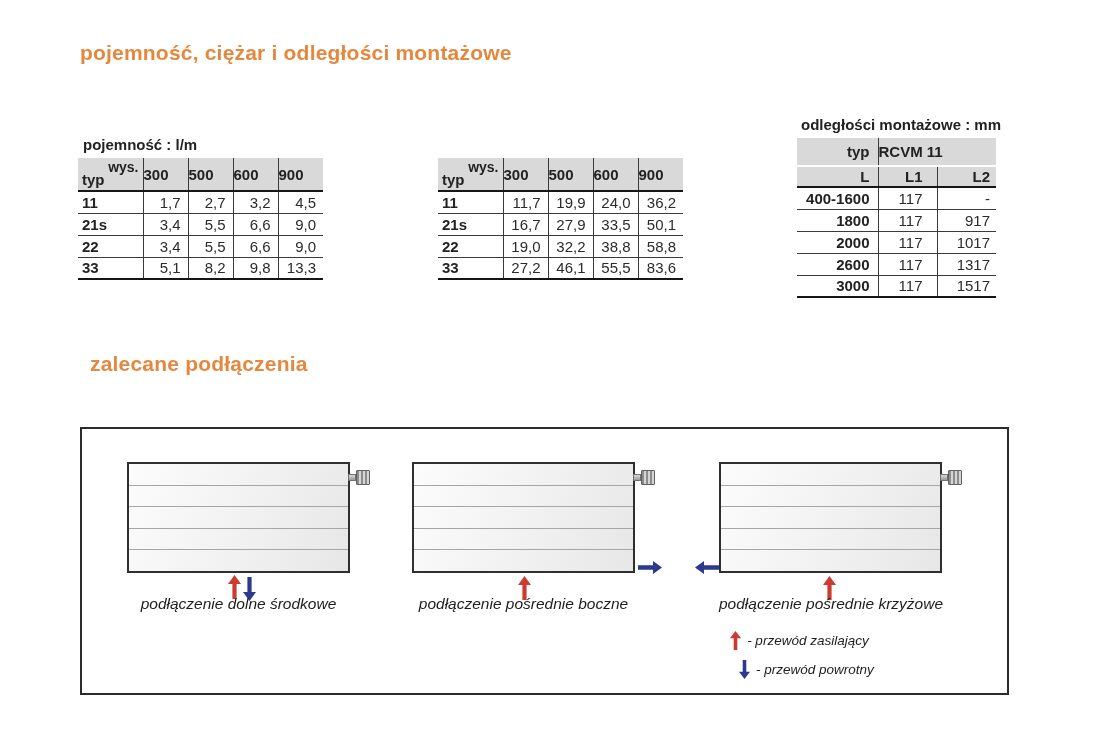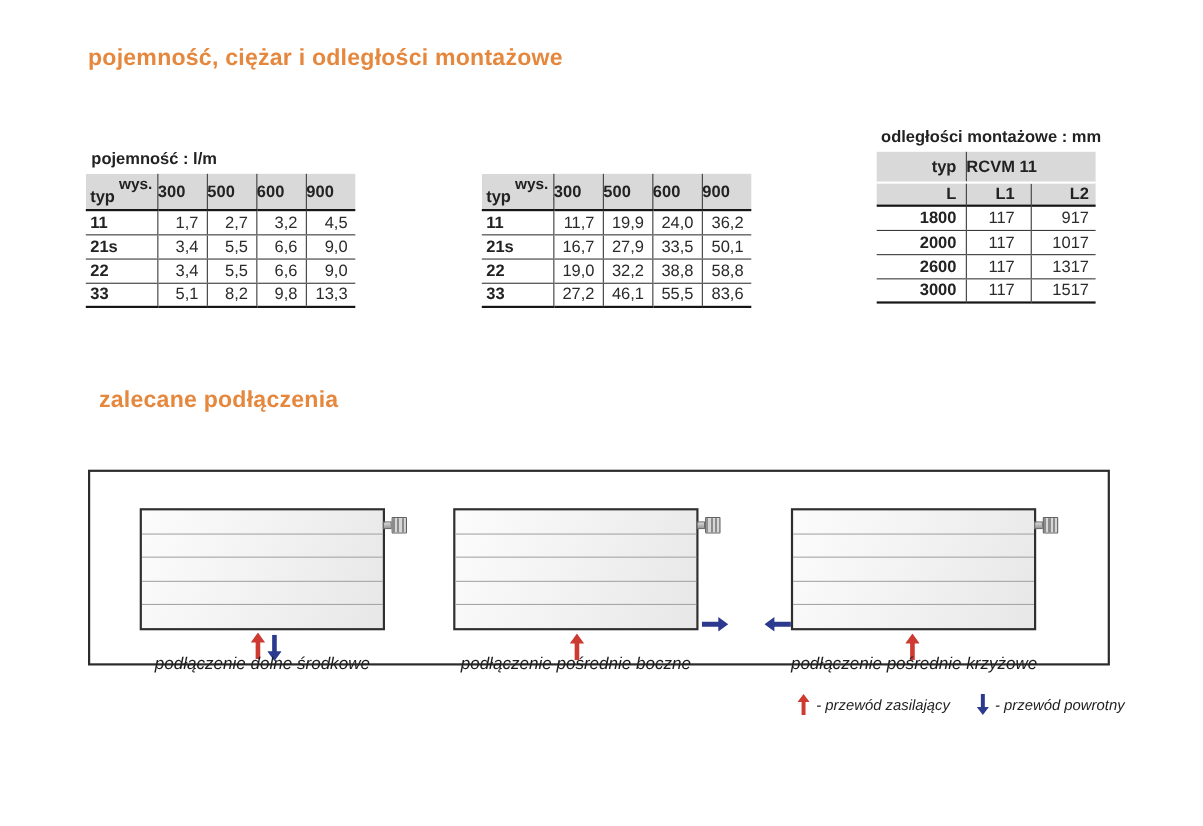--- a/index.html
+++ b/index.html
@@ -105,21 +105,21 @@
     text-align:right;
   }
   .dist-table tbody td + td{border-left:1px solid var(--thin);}
   .dist-table tbody td:first-child{font-weight:bold;color:#222;padding-right:8px;}
   .dist-table tbody td.col-0{padding-right:14px;}
   .dist-table tbody td.col-1{padding-right:6px;}
   .dist-table tbody tr:last-child td{border-bottom:2px solid var(--thick);}
 
   
   .diagram-box{
-    left:80px;top:427px;width:929px;height:178px;
+    left:80px;top:427px;width:929px;height:268px;
     border:2px solid #2B2B2B;background:#fff;
   }
   .radiator{
     position:absolute;top:33px;width:223px;height:111px;
     border:2px solid #2F2F2F;
     background:linear-gradient(112deg,#fcfcfc 0%,#f3f3f3 45%,#e7e7e7 100%);
     display:flex;flex-direction:column;
   }
   .radiator .panel{flex:1;}
   .radiator .panel + .panel{border-top:1px solid #A6A6A6;}
@@ -147,21 +147,21 @@
   .a1-up{left:146px;top:146px;}
   .a1-down{left:161px;top:148px;}
   .a2-up{left:436px;top:147px;}
   .a2-right{left:556px;top:132px;}
   .a3-up{left:741px;top:147px;}
   .a3-left{left:613px;top:132px;}
 
   .legend{
     position:absolute;left:643px;top:202px;
     display:flex;align-items:center;gap:10px;
-    font-size:13.5px;font-style:italic;color:#1D1D1D;white-space:nowrap;
+    font-size:13.5px;font-style:italic;color:#1D1D1D;white-space:nowrap;flex-direction:column;
   }
   .legend .legend-item{display:flex;align-items:center;gap:6px;}
   .legend .legend-item + .legend-item{margin-left:14px;}
   .legend svg{display:block;}
 </style>
 </head>
 <body>
 
 <h1 class="abs page-title">pojemność, ciężar i odległości montażowe</h1>
 
@@ -284,20 +284,25 @@
       <th class="h-rcvm" colspan="2">RCVM 11</th>
     </tr>
     <tr class="h2">
       <th>L</th>
       <th>L1</th>
       <th>L2</th>
     </tr>
   </thead>
   <tbody>
       <tr>
+        <td>400-1600</td>
+        <td class="col-0">117</td>
+        <td class="col-1">-</td>
+      </tr>
+      <tr>
         <td>1800</td>
         <td class="col-0">117</td>
         <td class="col-1">917</td>
       </tr>
       <tr>
         <td>2000</td>
         <td class="col-0">117</td>
         <td class="col-1">1017</td>
       </tr>
       <tr>

